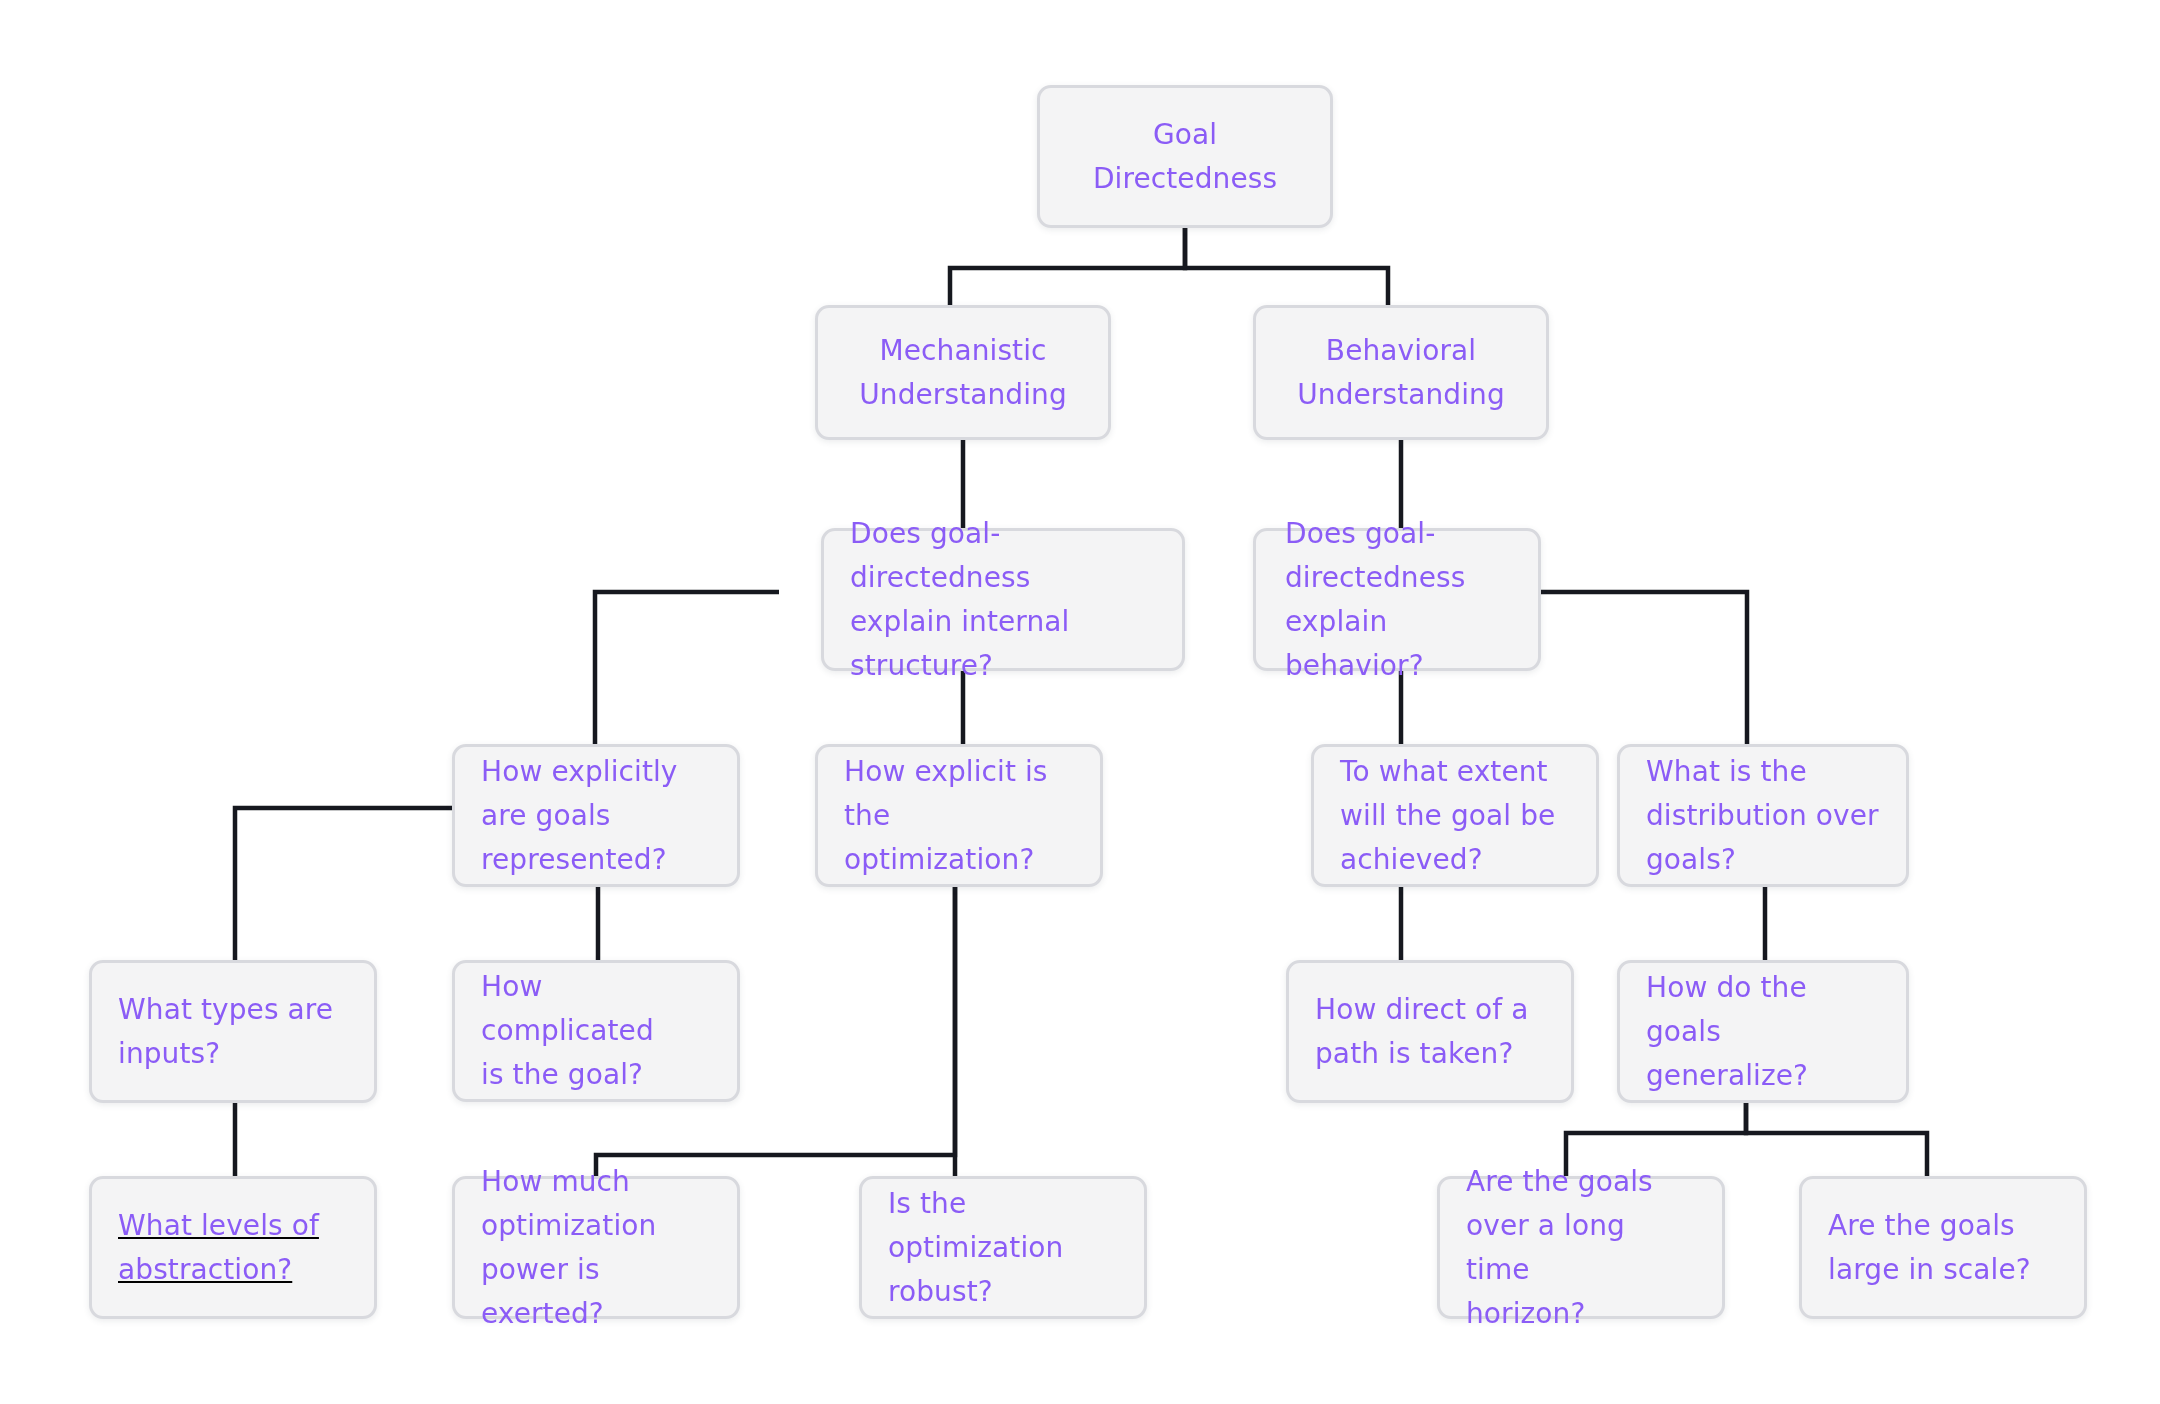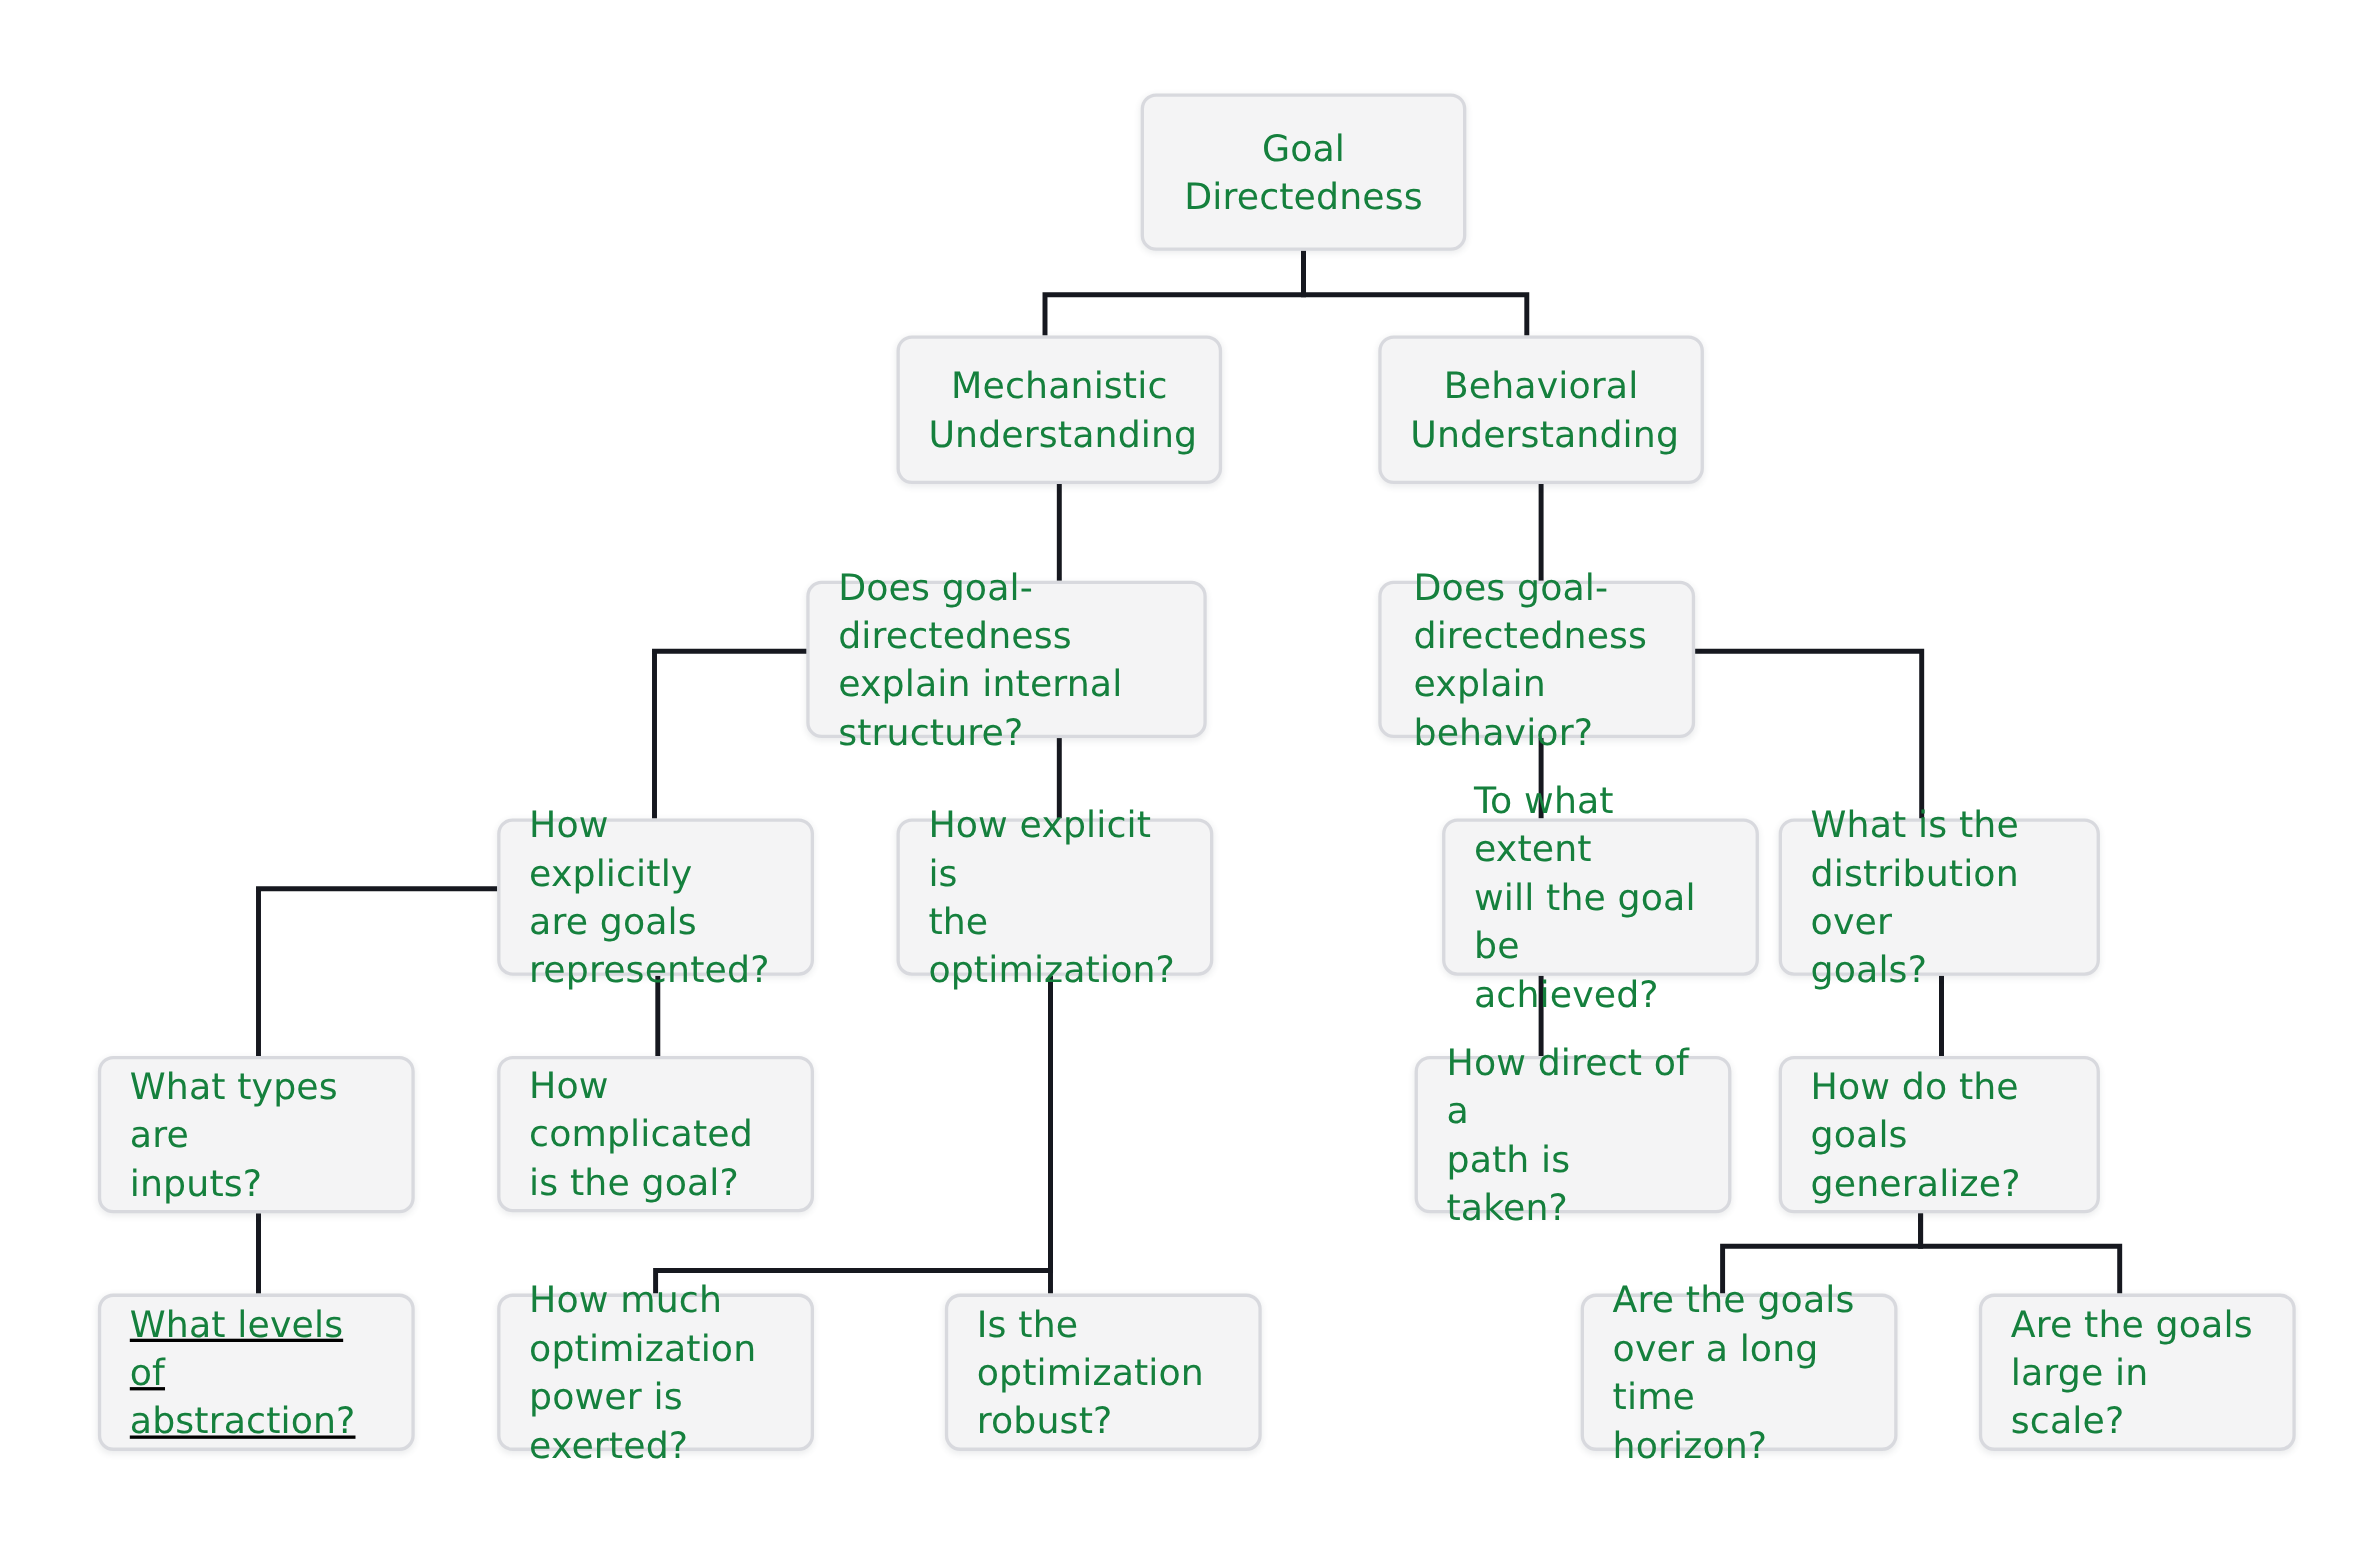--- a/index.html
+++ b/index.html
@@ -31,23 +31,23 @@
     background: #f4f4f5;
     border: 3px solid #d8d9de;
     border-radius: 14px;
     box-shadow: 0 2px 6px rgba(60, 64, 80, 0.10);
     display: flex;
     align-items: center;
     padding: 0 26px;
     z-index: 2;
   }
   .node .label {
-    font-size: 33px;
+    font-size: 28px;
     line-height: 44px;
-    color: #15803d;
+    color: #8b5cf6;
     letter-spacing: 0.1px;
     white-space: pre-line;
     text-align: left;
     width: 100%;
   }
   .node.center .label {
     text-align: center;
   }
 </style>
 </head>
@@ -79,21 +79,21 @@
 Directedness</div>
       </div>
       <div class="node center" style="left: 815px; top: 305px; width: 296px; height: 135px;">
         <div class="label">Mechanistic
 Understanding</div>
       </div>
       <div class="node center" style="left: 1253px; top: 305px; width: 296px; height: 135px;">
         <div class="label">Behavioral
 Understanding</div>
       </div>
-      <div class="node" style="left: 733px; top: 528px; width: 364px; height: 143px;">
+      <div class="node" style="left: 821px; top: 528px; width: 364px; height: 143px;">
         <div class="label">Does goal-directedness
 explain internal
 structure?</div>
       </div>
       <div class="node" style="left: 1253px; top: 528px; width: 288px; height: 143px; padding-left: 29px;">
         <div class="label">Does goal-
 directedness
 explain behavior?</div>
       </div>
       <div class="node" style="left: 452px; top: 744px; width: 288px; height: 143px;">

